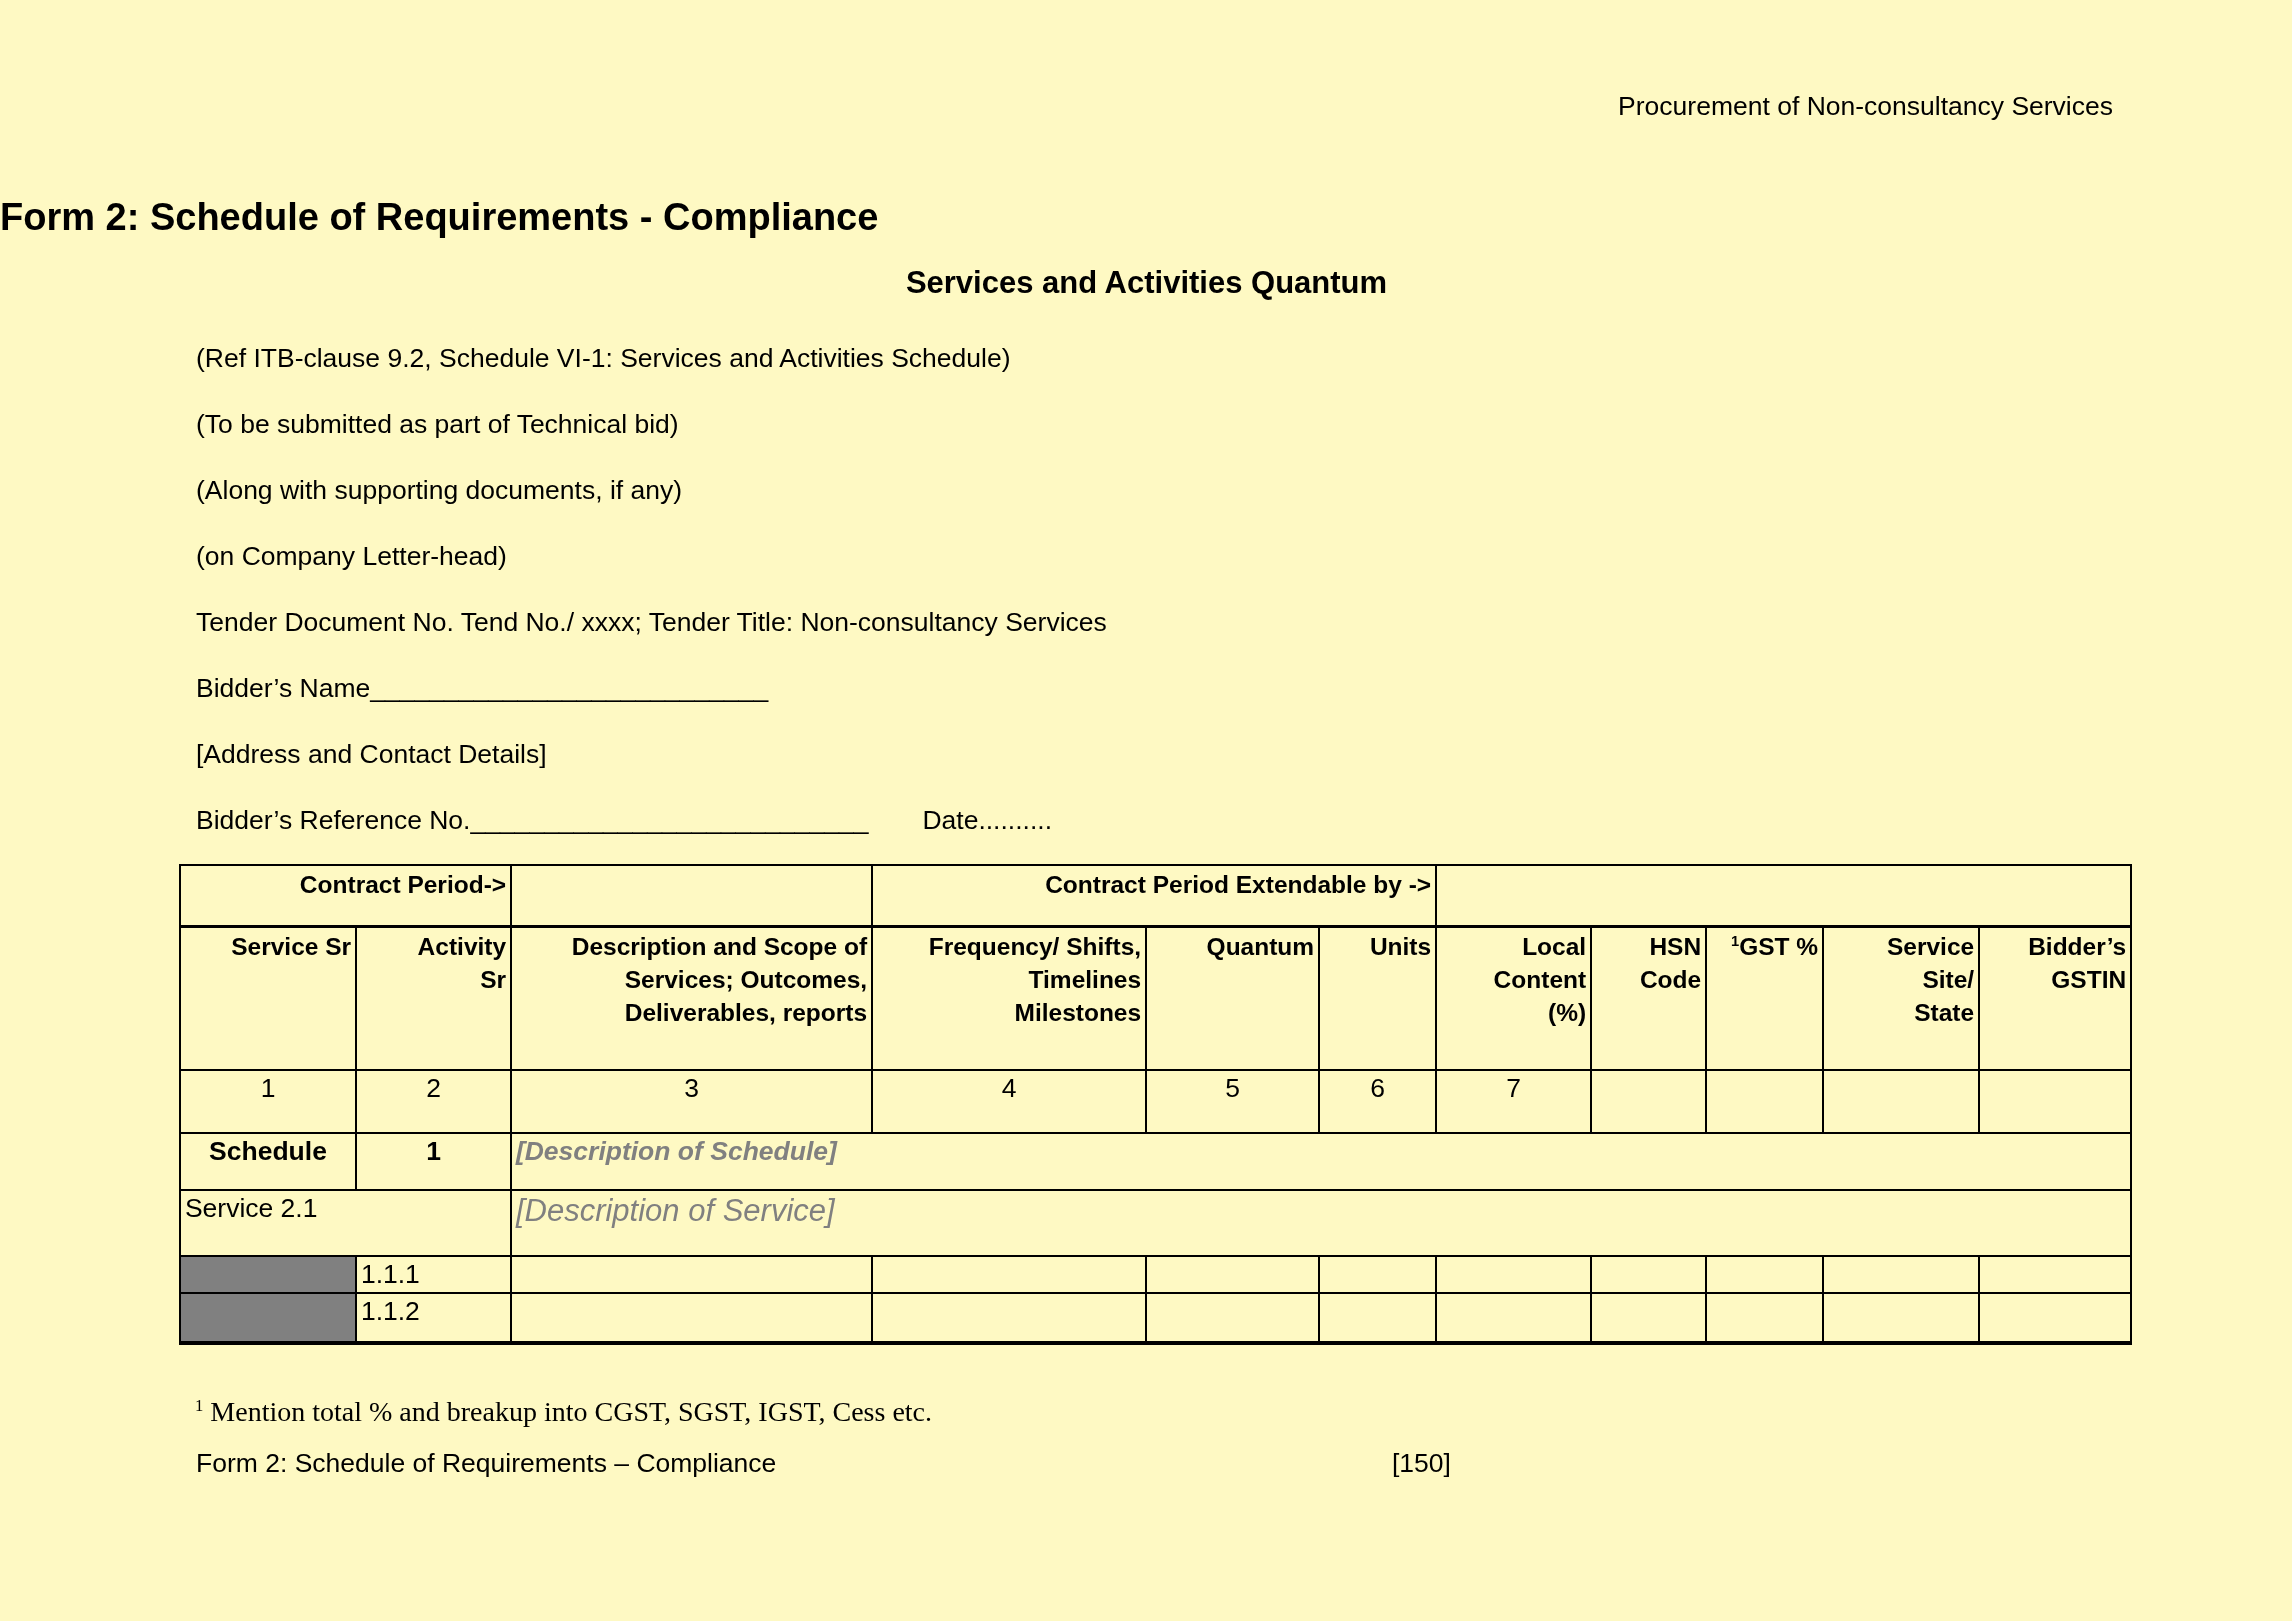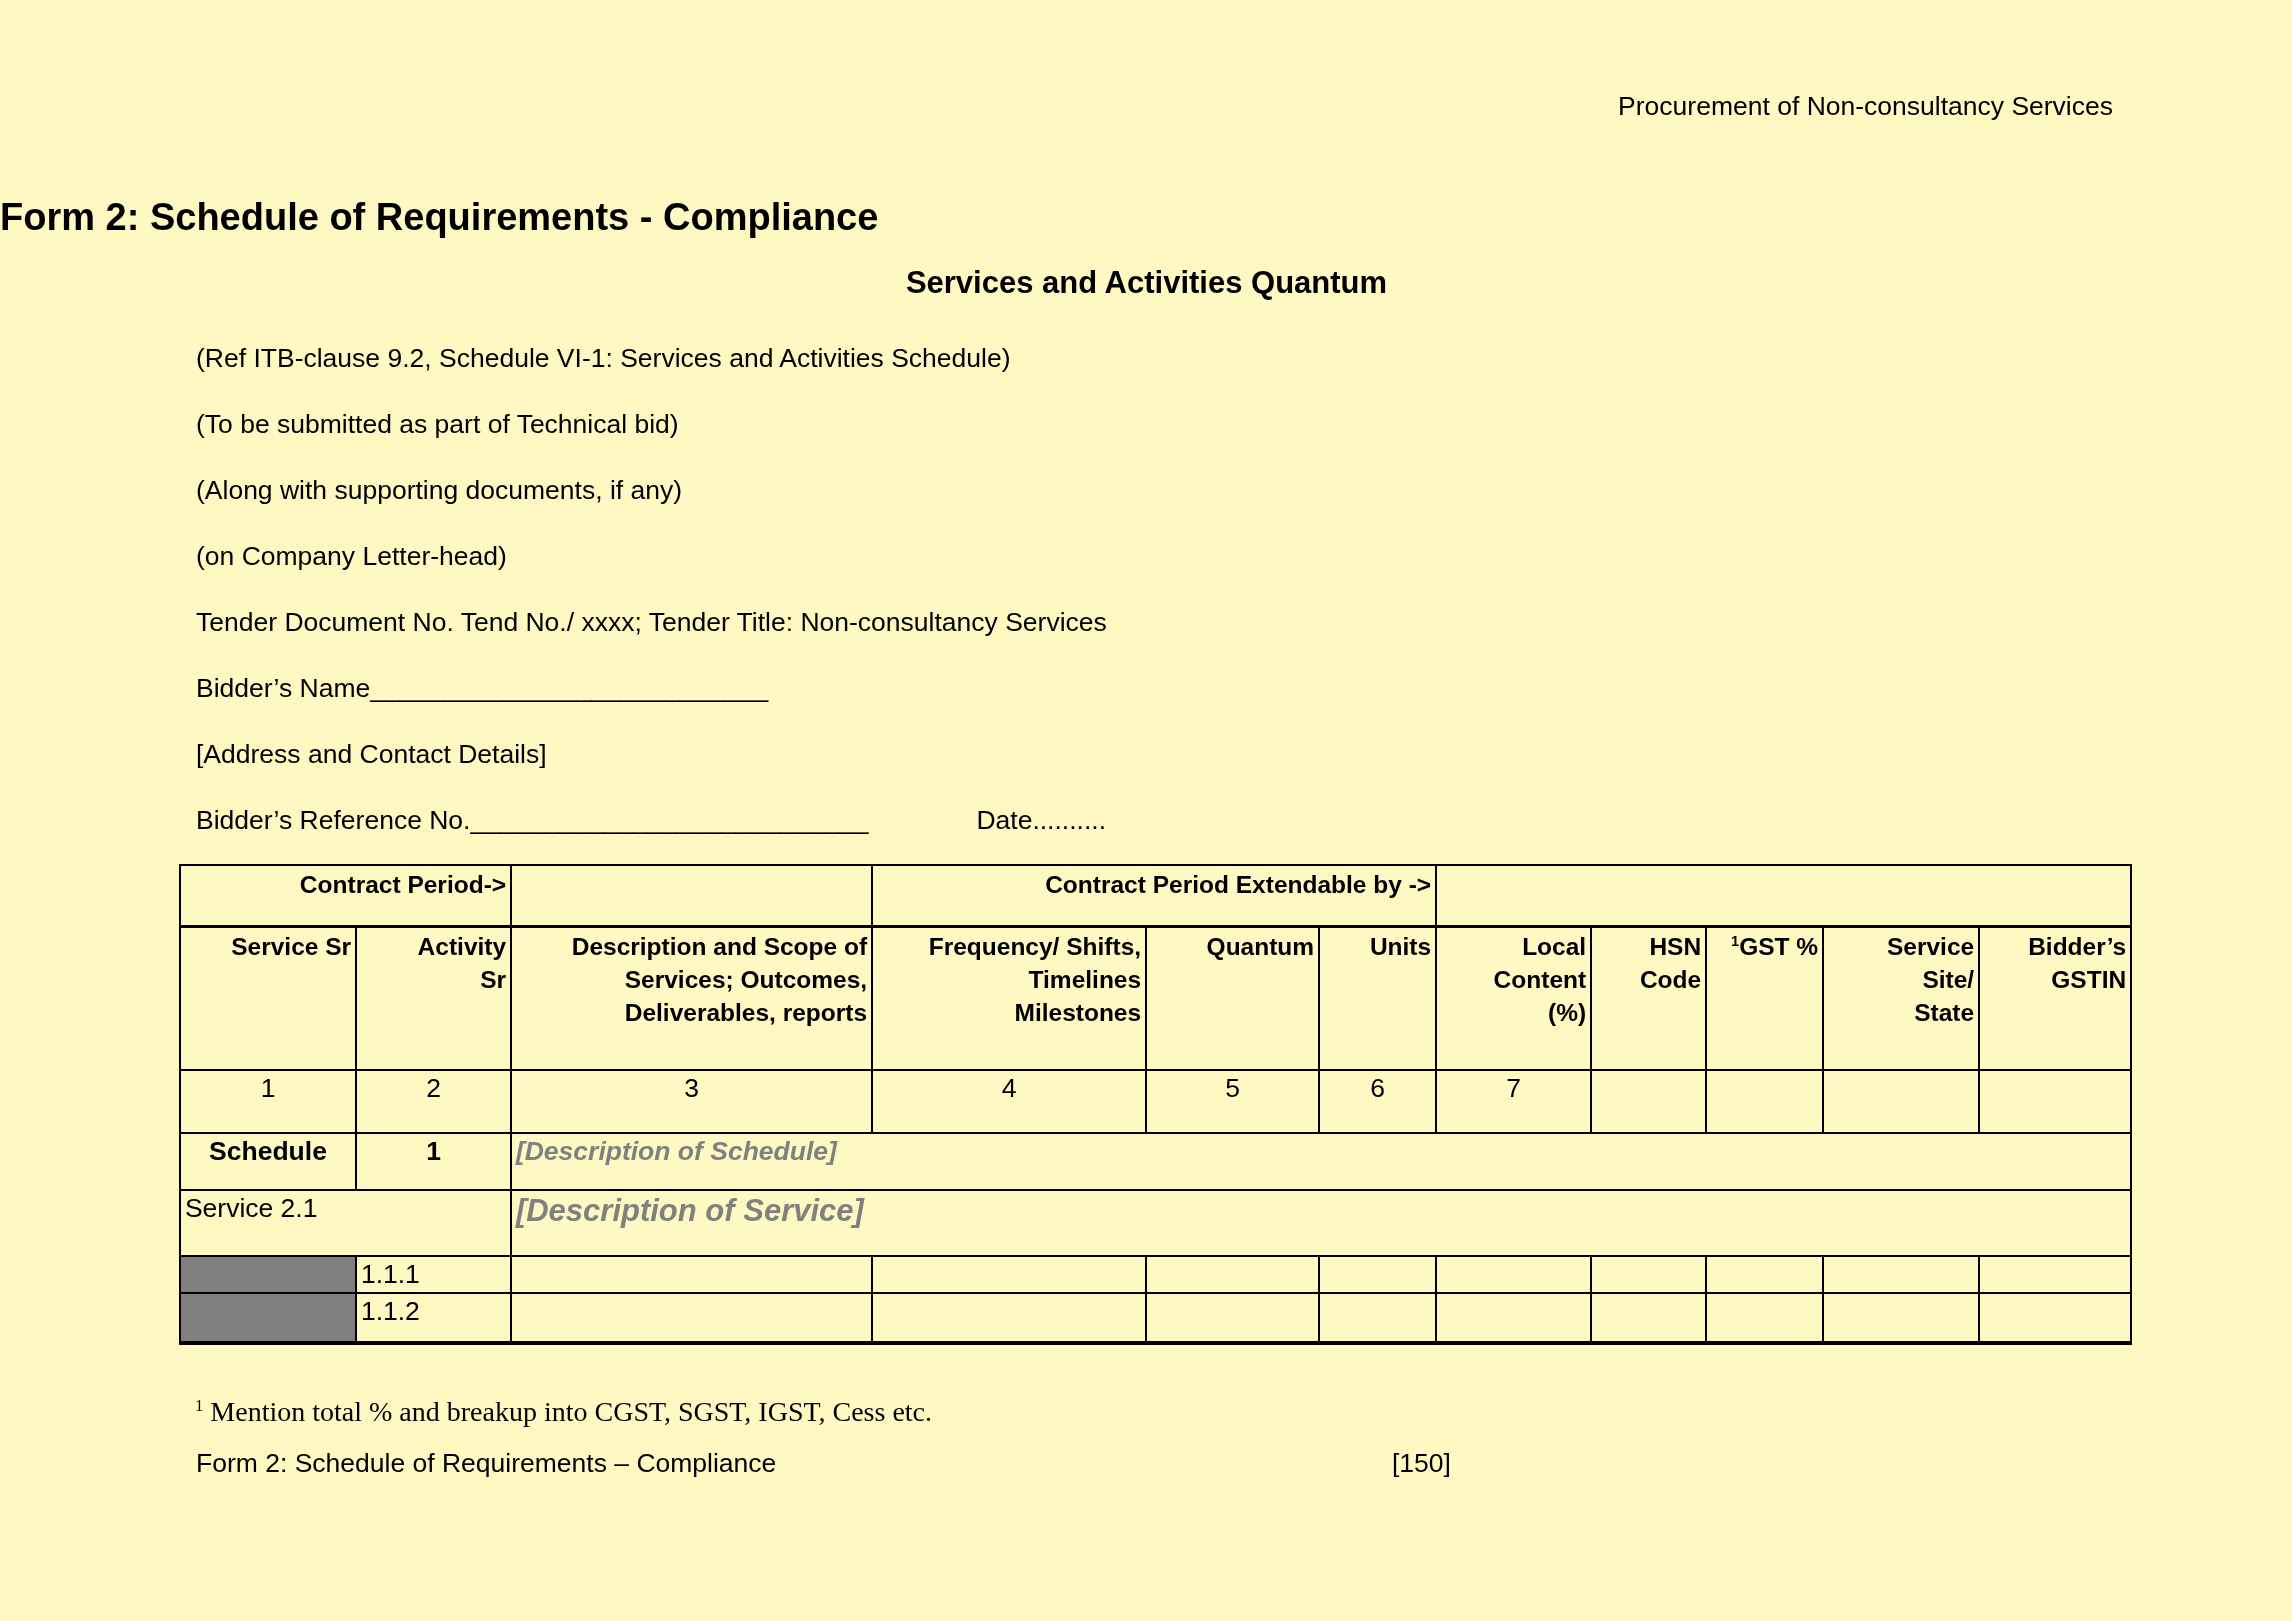--- a/index.html
+++ b/index.html
@@ -39,21 +39,21 @@
   .intro {
     position: absolute;
     left: 196px;
     top: 343px;
     font-size: 26.5px;
   }
   .intro p {
     height: 66px;
     font-size: 26.5px;
   }
-  .date-span { margin-left: 108px; }
+  .date-span { margin-left: 54px; }
 
   .doc-table {
     position: absolute;
     left: 179px;
     top: 864px;
     width: 1950px;
     border-collapse: collapse;
     table-layout: fixed;
     border: 2.9px solid #000;
   }
@@ -84,21 +84,21 @@
   .gst-sup { font-size: 14.7px; vertical-align: super; line-height: 1; }
   .num { text-align: center; font-size: 26.5px; padding-top: 5.9px; }
   .num-low { padding-top: 15.7px; }
   .bold-center { font-weight: 700; text-align: center; font-size: 26.5px; padding-top: 9.8px; }
   .svc-label { font-size: 26.5px; padding: 9.8px 0 0 13.7px; }
   .placeholder-sched {
     color: #808080; font-style: italic; font-weight: 700;
     font-size: 26.5px; padding: 9.8px 0 0 15.7px;
   }
   .placeholder-serv {
-    color: #808080; font-style: italic; font-weight: 700;
+    color: #808080; font-style: italic; font-weight: 400;
     font-size: 31px; padding: 7.8px 0 0 15.7px;
   }
   .gray-cell { background: #808080; }
   .act-cell { font-size: 26.5px; padding: 4.9px 0 0 15.7px; }
 
   .footnote {
     position: absolute;
     left: 195px;
     top: 1396px;
     font-family: "Liberation Serif", serif;

